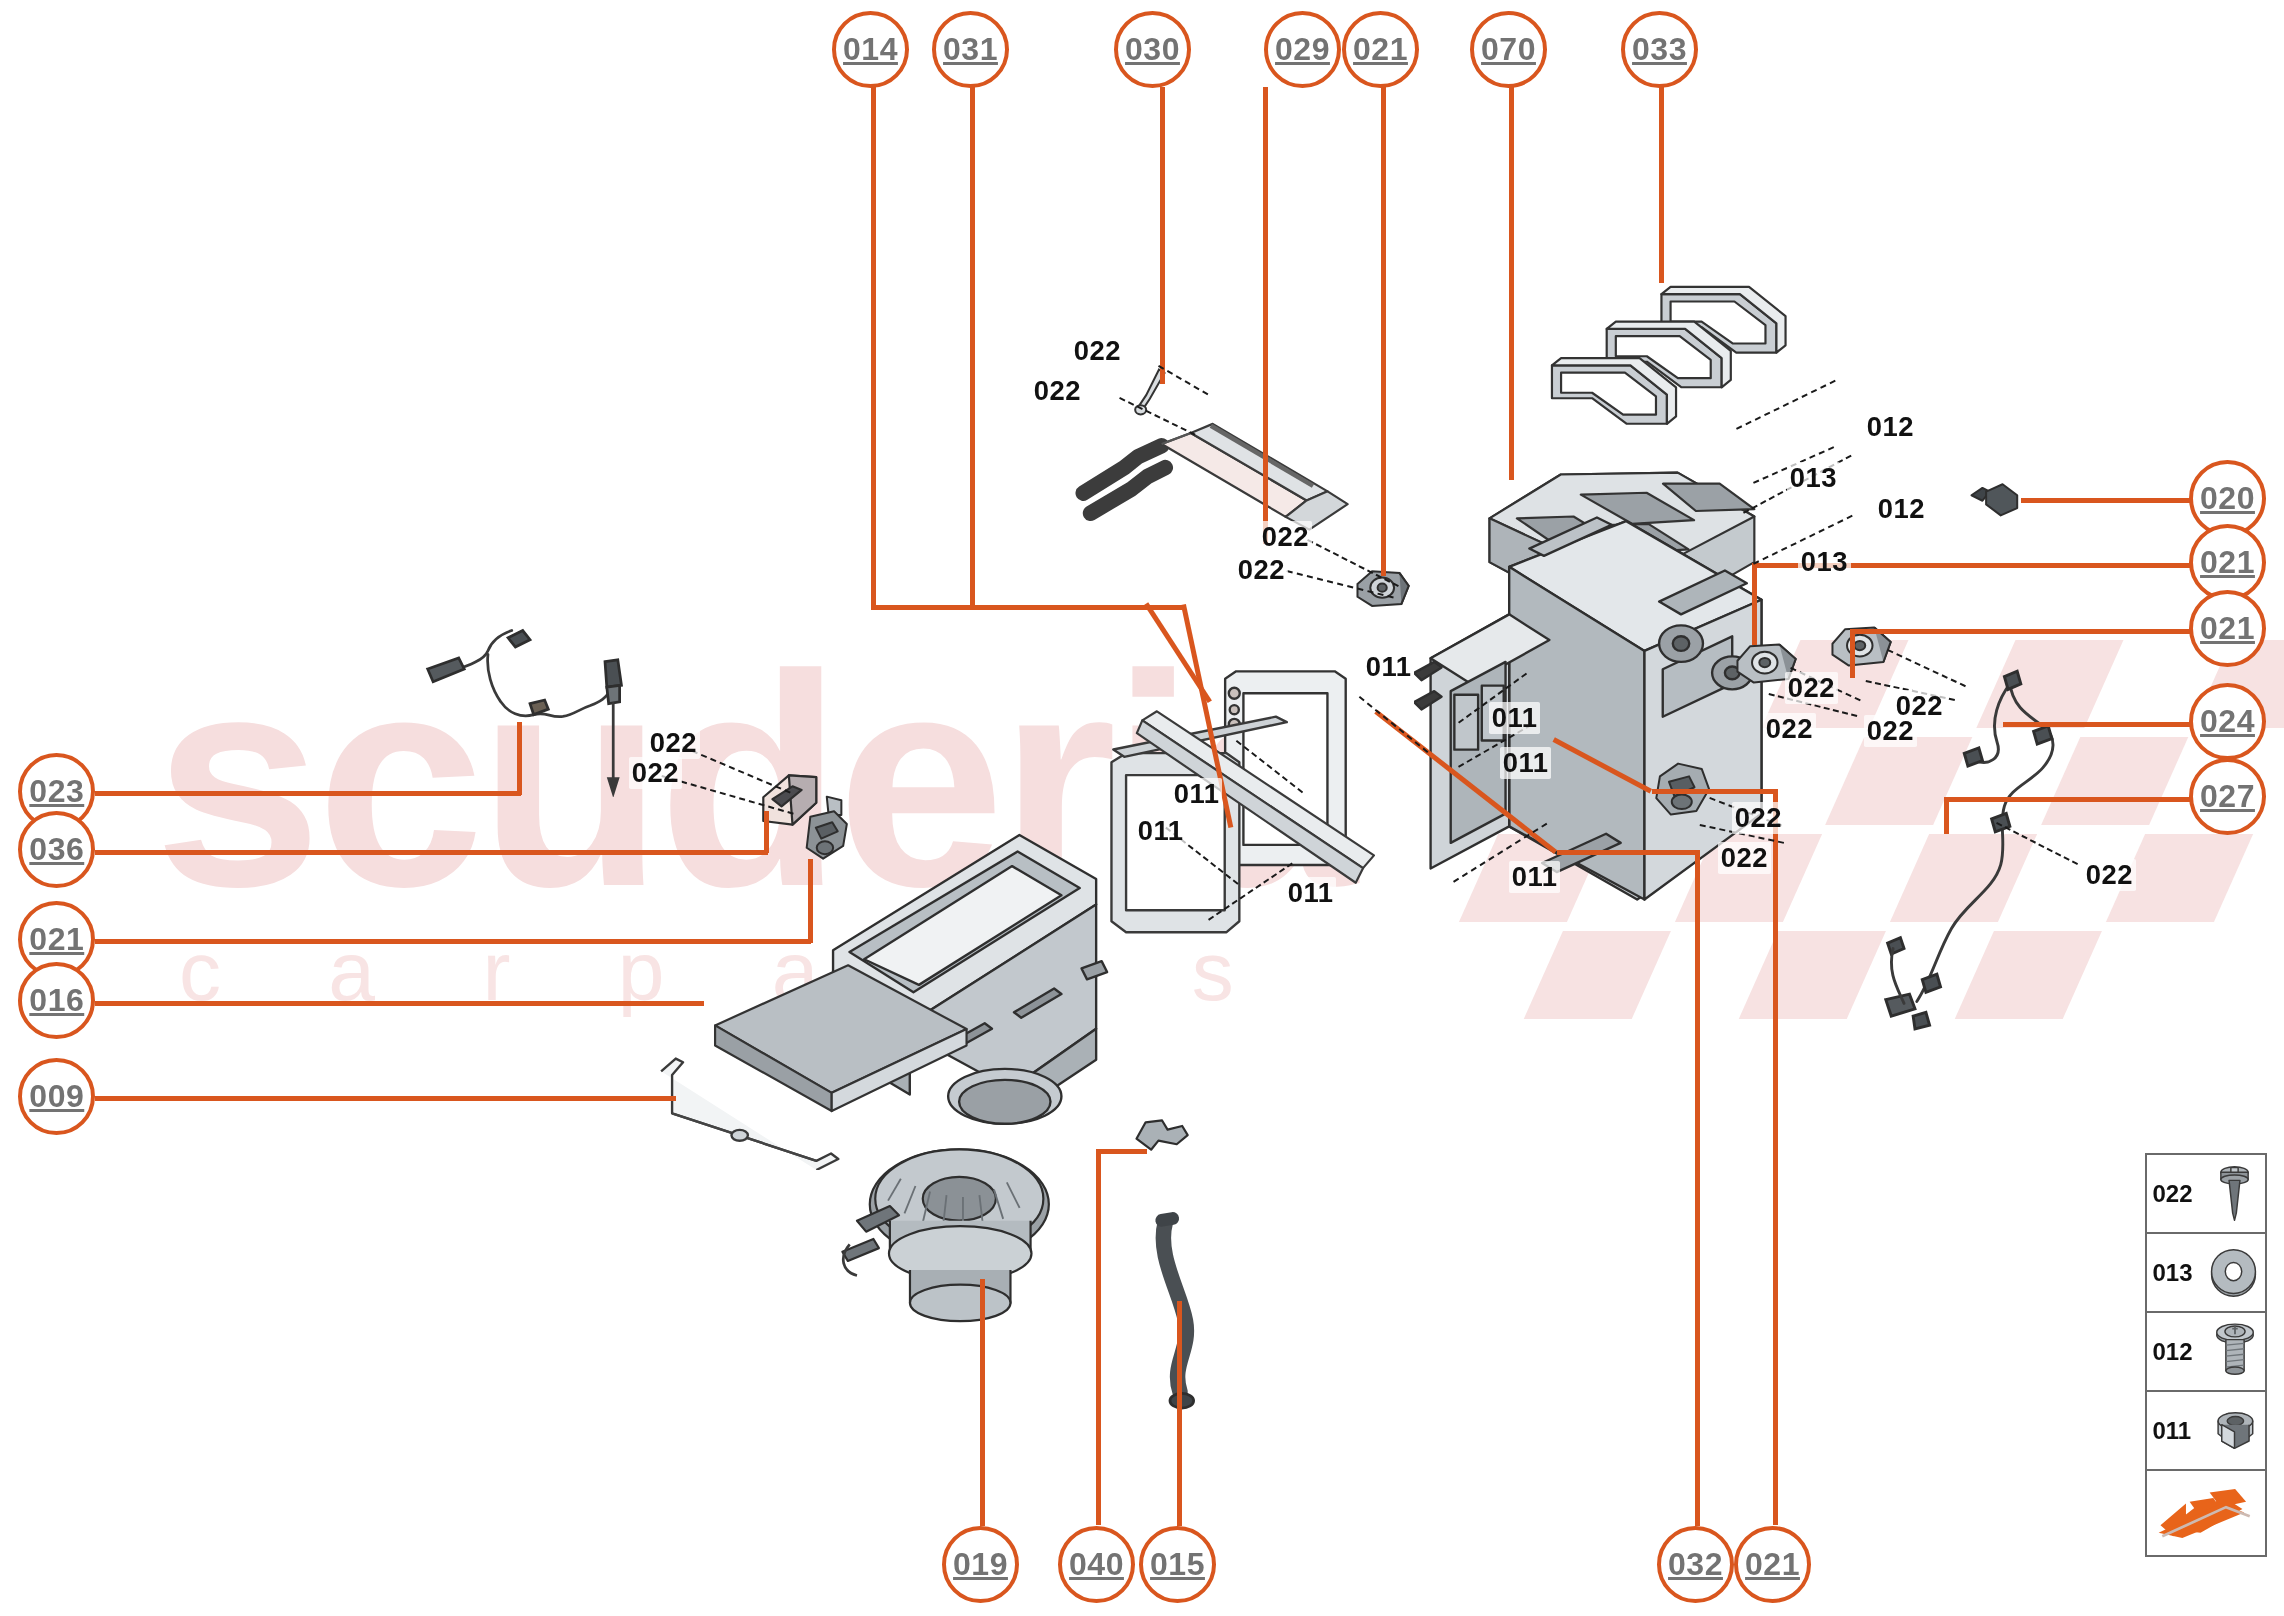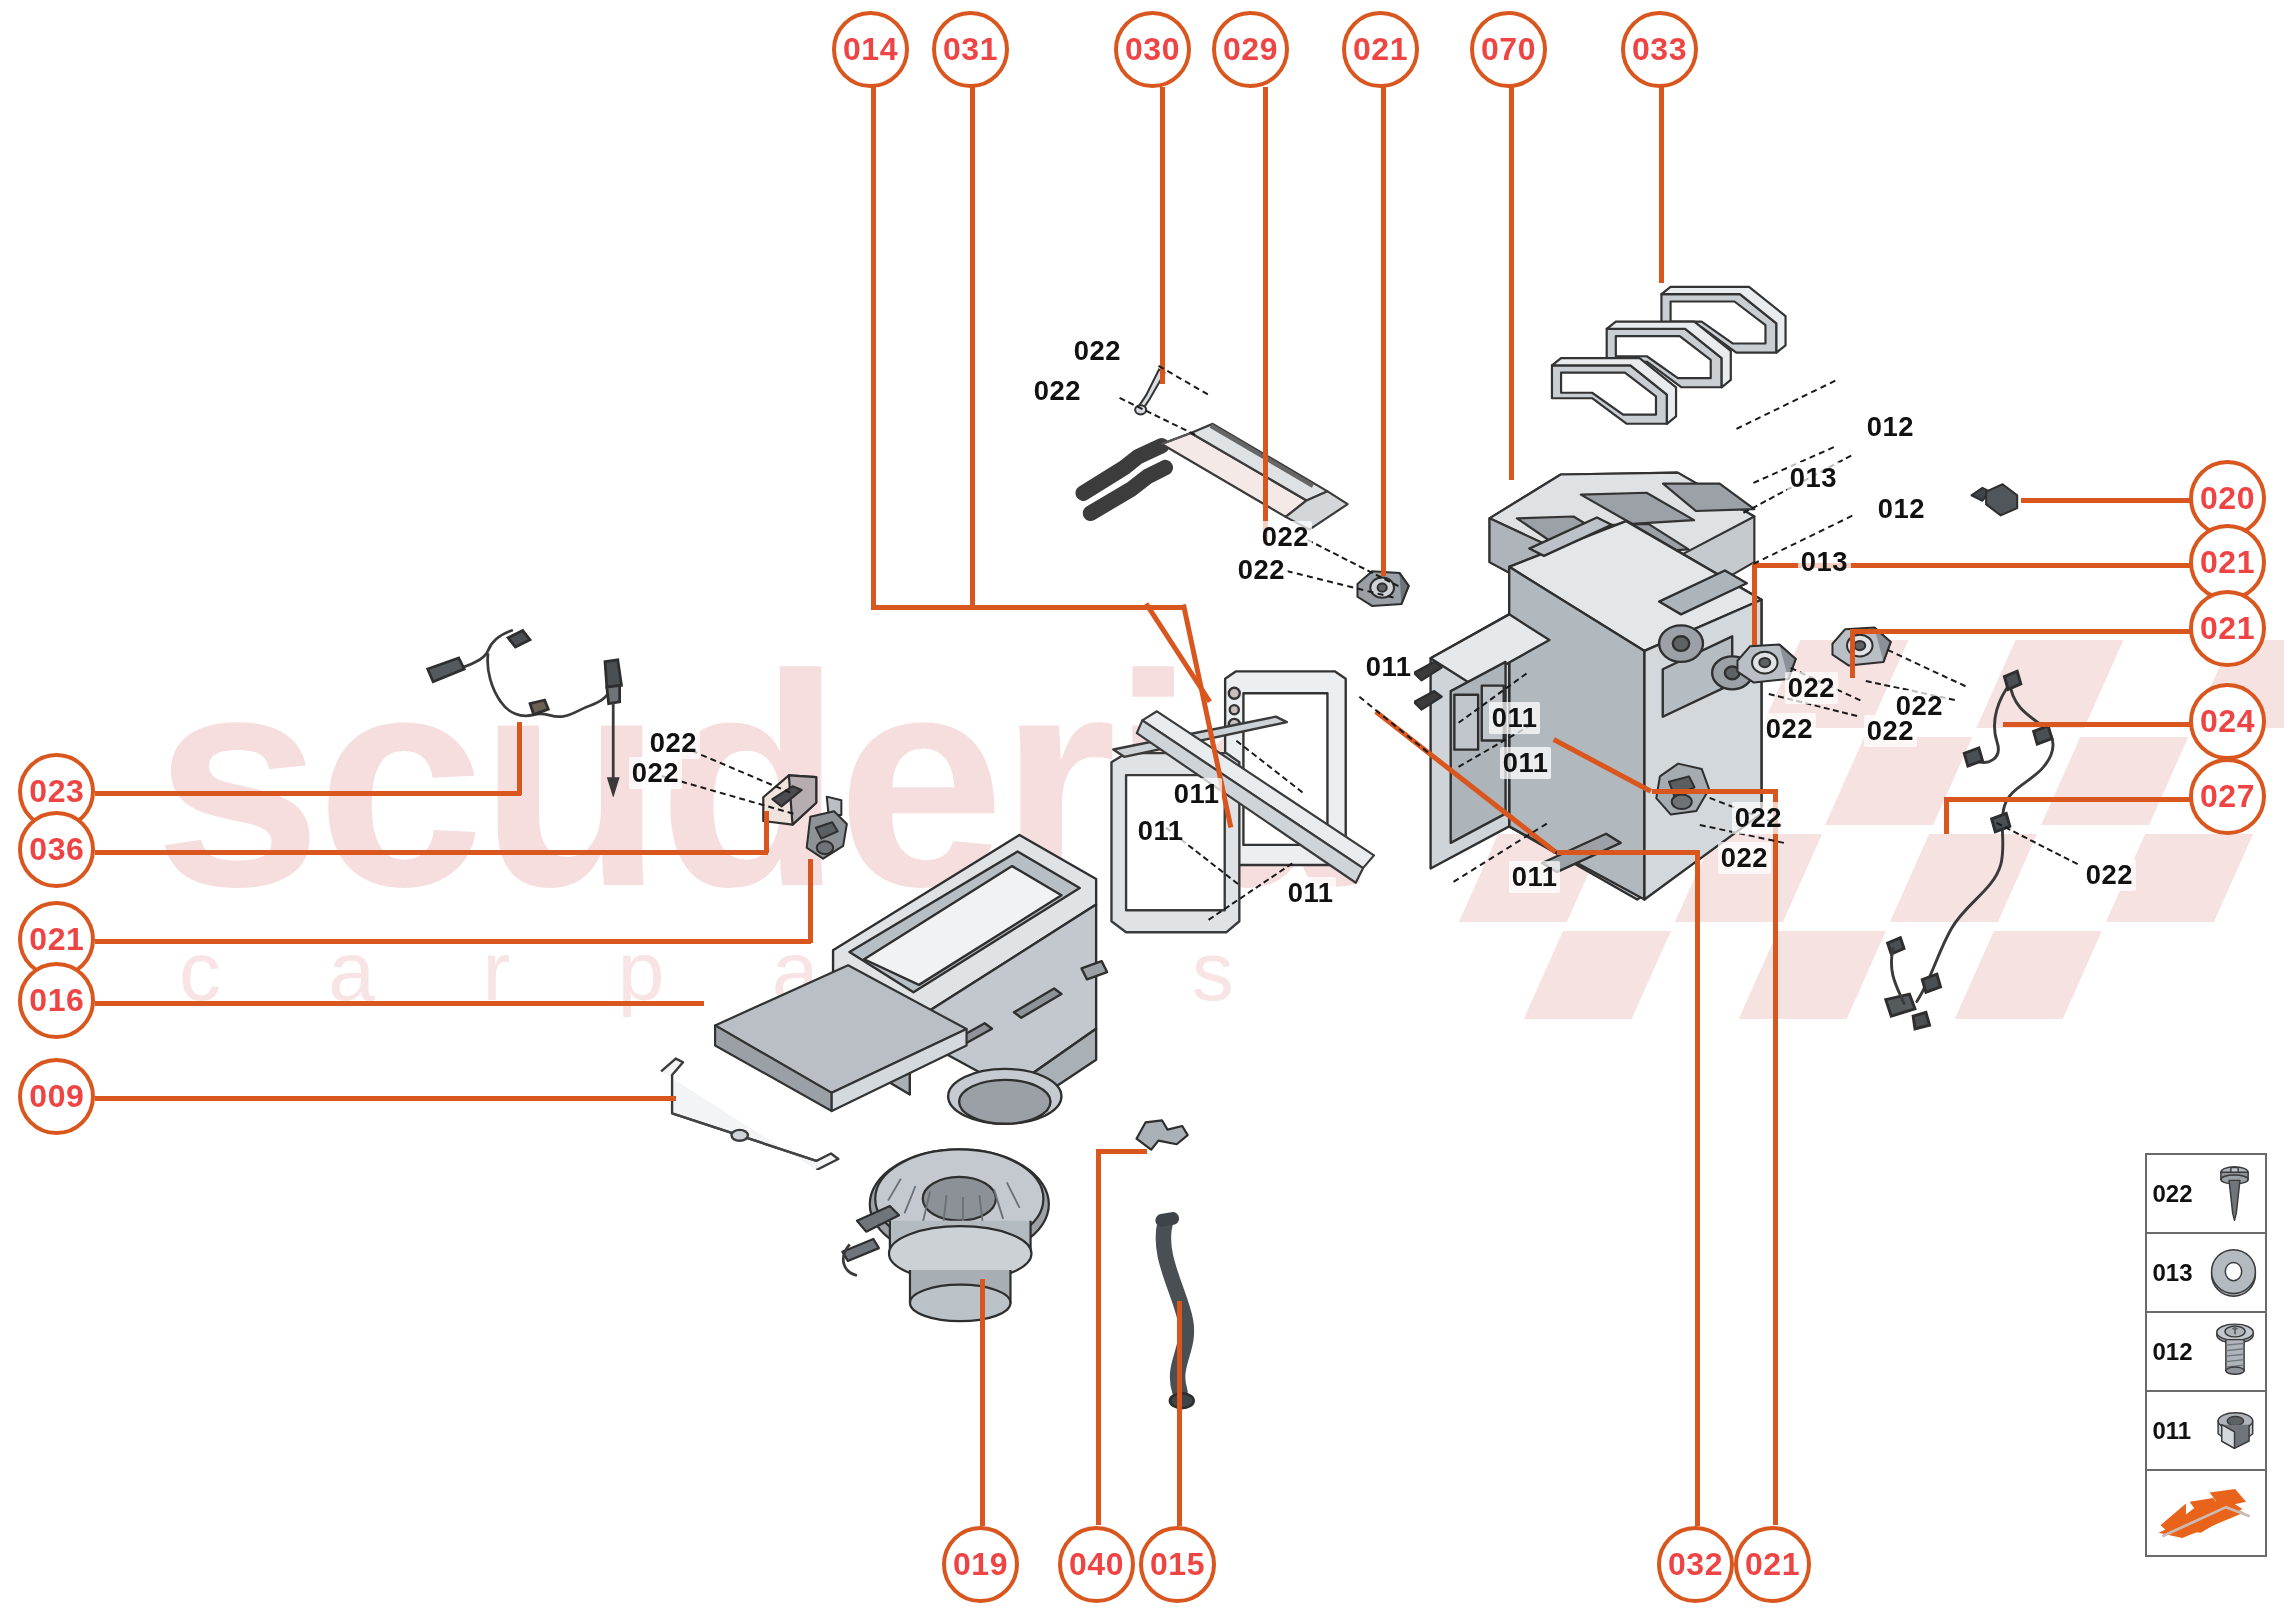--- a/index.html
+++ b/index.html
@@ -25,22 +25,22 @@
   .wm-sub{left:179px;top:923px;font-size:84px;letter-spacing:42px;font-weight:400;color:#f8e4e4;}
   .wm-flag{position:absolute;left:1499px;top:640px;width:749px;height:384px;
            transform:skewX(-24deg);opacity:1;}
   .wm-flag i{position:absolute;display:block;background:#f7e2e2;width:108px;height:88px;}
   
   .cal{
     position:absolute;z-index:40;
     width:77px;height:77px;border-radius:50%;
     border:4.6px solid #d9561e;background:#ffffff;
     display:flex;align-items:center;justify-content:center;
-    font-size:32px;font-weight:700;color:#ef4444;
-    letter-spacing:0.5px;box-sizing:border-box;
+    font-size:32px;font-weight:700;color:#737373;
+    letter-spacing:0.5px;box-sizing:border-box;text-decoration:underline;
   }
   .lead{position:absolute;background:#d9561e;z-index:30;}
   .lead.v{width:4.6px;}
   .lead.h{height:4.6px;}
   
   .plab{
     position:absolute;z-index:45;
     font-size:27.4px;font-weight:700;color:#111;
     letter-spacing:0.5px;white-space:nowrap;
     background:rgba(255,255,255,.72);padding:0 2.7px;border-radius:1.8px;
@@ -459,21 +459,21 @@
   <div class="dash" style="left:1769px;top:693px;width:91px;transform:rotate(14deg);"></div>
   <div class="dash" style="left:1888px;top:649px;width:86px;transform:rotate(25deg);"></div>
   <div class="dash" style="left:1866px;top:680px;width:91px;transform:rotate(12deg);"></div>
   <div class="dash" style="left:1710px;top:797px;width:77px;transform:rotate(21deg);"></div>
   <div class="dash" style="left:1700px;top:824px;width:86px;transform:rotate(12deg);"></div>
   <div class="dash" style="left:1997px;top:822px;width:91px;transform:rotate(27deg);"></div>
 
   <div class="cal" style="left:832px;top:11px;">014</div>
   <div class="cal" style="left:932px;top:11px;">031</div>
   <div class="cal" style="left:1114px;top:11px;">030</div>
-  <div class="cal" style="left:1212px;top:11px;">029</div>
+  <div class="cal" style="left:1264px;top:11px;">029</div>
   <div class="cal" style="left:1342px;top:11px;">021</div>
   <div class="cal" style="left:1470px;top:11px;">070</div>
   <div class="cal" style="left:1621px;top:11px;">033</div>
 
   <div class="cal" style="left:18.3px;top:753px;">023</div>
   <div class="cal" style="left:18.3px;top:811px;">036</div>
   <div class="cal" style="left:18.3px;top:901px;">021</div>
   <div class="cal" style="left:18.3px;top:962px;">016</div>
   <div class="cal" style="left:18.3px;top:1058px;">009</div>
 

